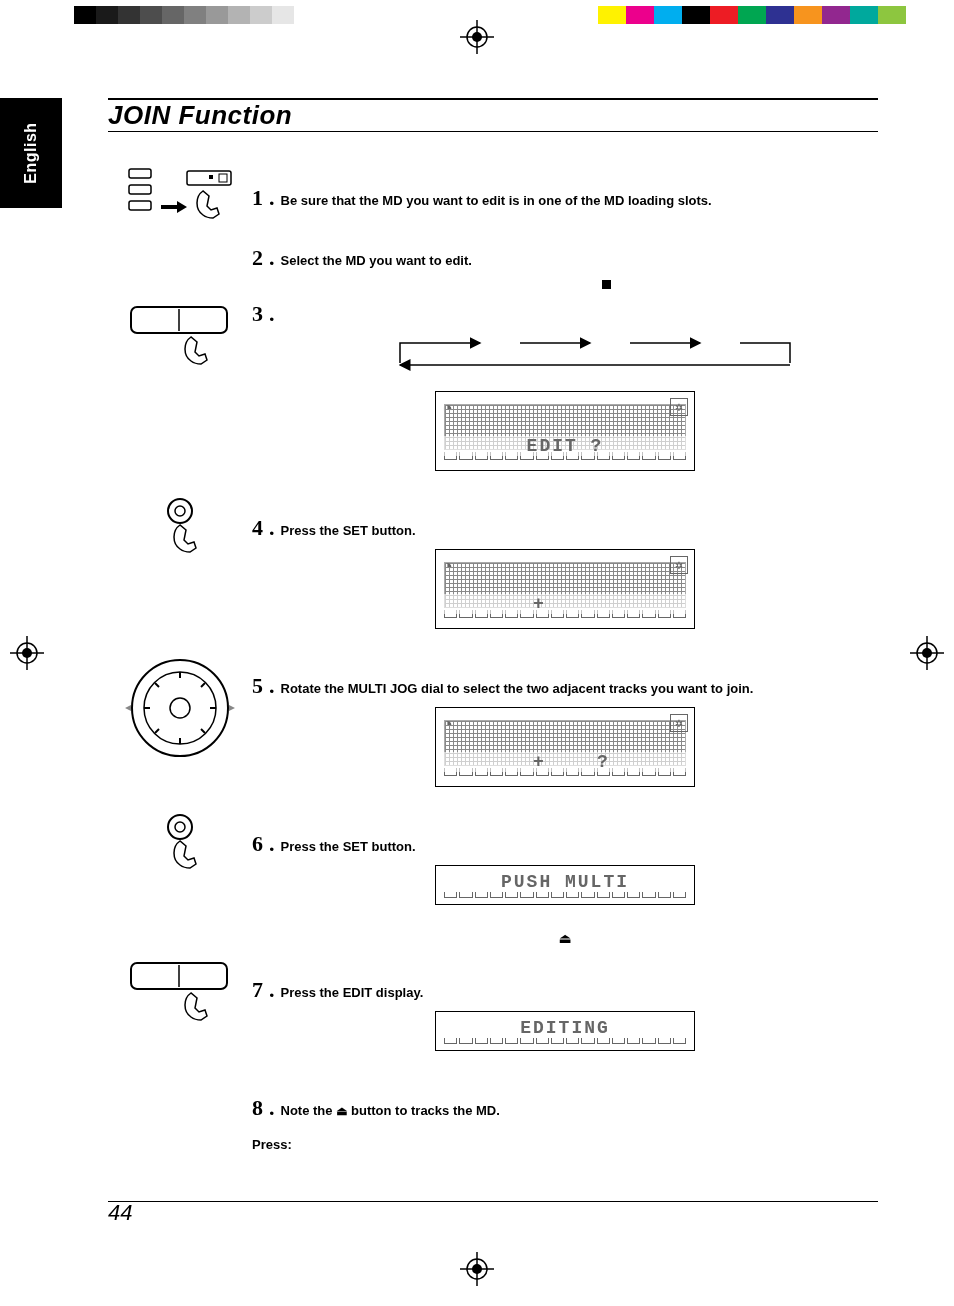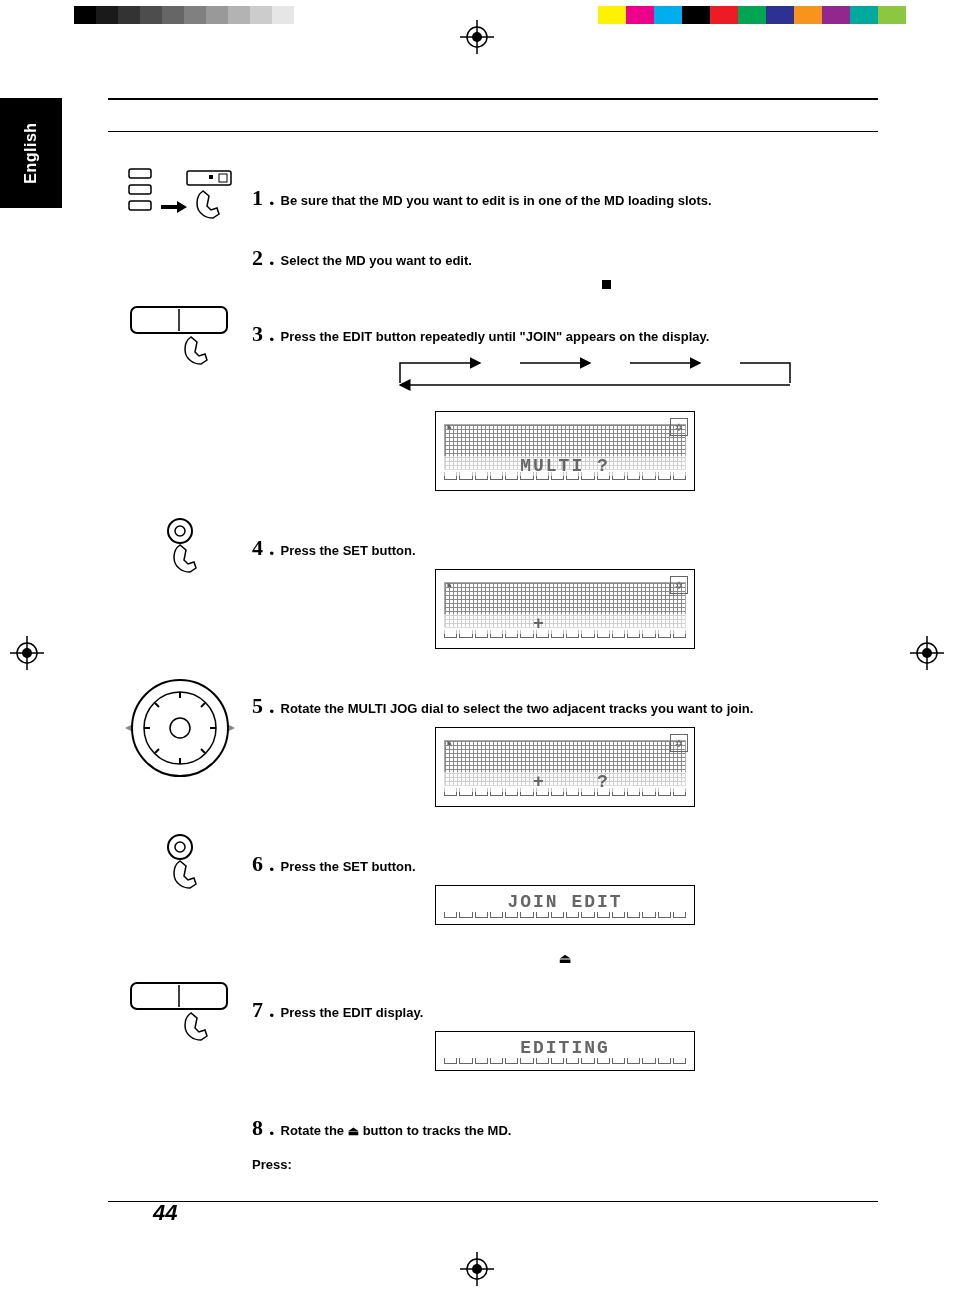--- a/index.html
+++ b/index.html
@@ -58,21 +58,21 @@
   .flow-arrows svg{position:absolute; inset:0;}
 
   
   .icon-box svg { display:block; }
 
   
   .subhead { font-weight:700; font-size:13px; margin-top:14px; }
   .note-label { font-weight:700; font-size:13px; margin-top:16px; }
 
   
-  .pagenum { position:absolute; bottom:80px; left:108px; font-style:italic; font-weight:700; font-size:22px;margin-left:45px; }
+  .pagenum { position:absolute; bottom:80px; left:108px; font-style:italic; font-weight:400; font-size:22px; }
   .botrule { position:absolute; bottom:104px; left:108px; right:76px; height:1.5px; background:#000; }
 
   
   .spacer-sm { height:8px; }
 </style>
 </head>
 <body>
 <div class="page">
 
   <div class="reg-top">
@@ -133,20 +133,21 @@
   <div class="reg-bottom-mark crosshair">
     <svg width="34" height="34">
         <circle cx="17" cy="17" r="10" fill="none" stroke="#000" stroke-width="1.5"></circle>
         <circle cx="17" cy="17" r="5" fill="#000"></circle>
         <line x1="0" y1="17" x2="34" y2="17" stroke="#000" stroke-width="1.5"></line>
         <line x1="17" y1="0" x2="17" y2="34" stroke="#000" stroke-width="1.5"></line>
       </svg>
   </div>
 
   <div class="topbar"></div>
+  <div class="title">JOIN Function</div>
   <div class="titlebar-rule"></div>
 
   <div class="lang-tab">
     <span>English</span>
   </div>
 
   <div class="content">
 
     <div class="row">
       <div class="icon-col">
@@ -186,41 +187,40 @@
             <rect x="6" y="6" width="96" height="26" rx="6" fill="none" stroke="#000" stroke-width="2"></rect>
             <line x1="54" y1="8" x2="54" y2="30" stroke="#000" stroke-width="1.5"></line>
             <path d="M66,36 q-6,4 -6,12 q0,8 6,12 q4,3 10,3 l6,-4 l-2,-6 l-6,2 l-4,-4 l2,-10 z" fill="#fff" stroke="#000" stroke-width="1.5"></path>
           </svg>
         </div>
       </div>
       <div class="text-col">
         <div class="step">
           <span class="step-num">3</span>
             <span class="step-dot">.</span>
-          <span class="step-text">Press the EDIT button repeatedly  until "JOIN" appears on the display.</span>
         </div>
         <div class="flow-arrows">
           <svg viewBox="0 0 420 50" width="100%" height="50">
             <defs>
               <marker id="ah" markerWidth="8" markerHeight="8" refX="7" refY="4" orient="auto">
                   <polygon points="0,0 8,4 0,8" fill="#000"></polygon>
                 </marker>
             </defs>
             <path d="M15,30 L15,10 L95,10" fill="none" stroke="#000" stroke-width="1.5" marker-end="url(#ah)"></path>
             <path d="M135,10 L205,10" fill="none" stroke="#000" stroke-width="1.5" marker-end="url(#ah)"></path>
             <path d="M245,10 L315,10" fill="none" stroke="#000" stroke-width="1.5" marker-end="url(#ah)"></path>
             <path d="M355,10 L405,10 L405,30" fill="none" stroke="#000" stroke-width="1.5"></path>
             <path d="M405,32 L15,32" fill="none" stroke="#000" stroke-width="1.5" marker-end="url(#ah)"></path>
           </svg>
         </div>
         <div class="lcd">
           <span class="lcd-corner">◔</span>
           <span class="lcd-corner2">✲</span>
           <div class="lcd-grid"></div>
-          <div class="lcd-text">MULTI  ?</div>
+          <div class="lcd-text">EDIT  ?</div>
           <div class="lcd-scale">
               <span></span>
               <span></span>
               <span></span>
               <span></span>
               <span></span>
               <span></span>
               <span></span>
               <span></span>
               <span></span>
@@ -344,21 +344,21 @@
           </svg>
         </div>
       </div>
       <div class="text-col">
         <div class="step">
           <span class="step-num">6</span>
             <span class="step-dot">.</span>
           <span class="step-text">Press the SET button.</span>
         </div>
         <div class="lcd lcd-narrow">
-          <div class="lcd-text">JOIN EDIT</div>
+          <div class="lcd-text">PUSH MULTI</div>
           <div class="lcd-scale">
               <span></span>
               <span></span>
               <span></span>
               <span></span>
               <span></span>
               <span></span>
               <span></span>
               <span></span>
               <span></span>
@@ -421,21 +421,21 @@
       </div>
     </div>
 
     <div class="row">
       <div class="icon-col"></div>
       <div class="text-col">
         <div class="step">
           <span class="step-num">8</span>
             <span class="step-dot">.</span>
           <span class="step-text">
-            <span>Rotate the </span><span class="eject-tri">⏏</span><span> button to tracks the MD.</span>
+            <span>Note the </span><span class="eject-tri">⏏</span><span> button to tracks the MD.</span>
           </span>
         </div>
 
         <div class="note-label">Press:</div>
       </div>
     </div>
 
   </div>
 
   <div class="botrule"></div>

